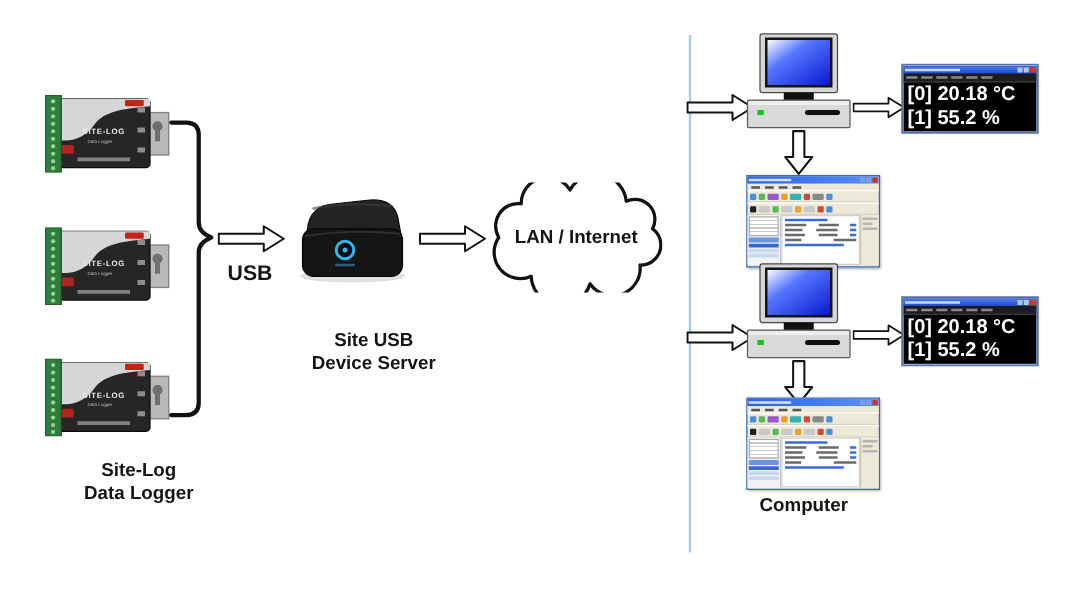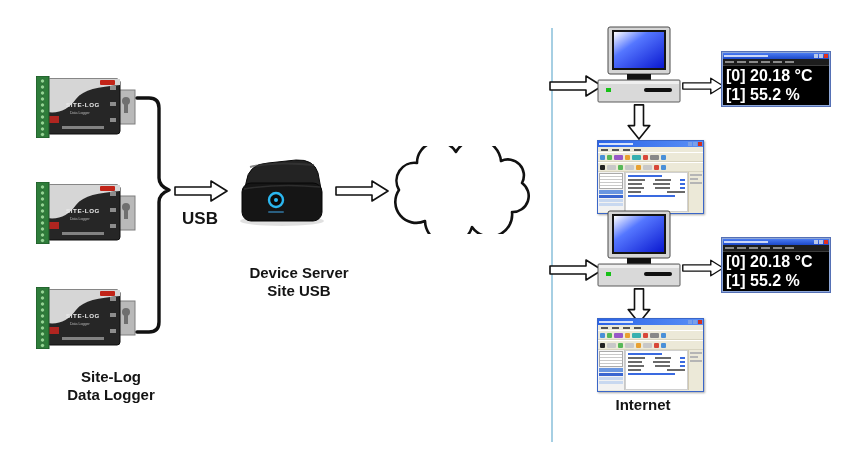--- a/index.html
+++ b/index.html
@@ -162,31 +162,32 @@
     <ellipse cx="52" cy="68" rx="42" ry="5" fill="#000" opacity="0.12"></ellipse>
     <path d="M16,30 Q18,11 38,10 L66,7 Q84,6 88,20 L91,36 L14,42 Z" fill="#232323" stroke="#0a0a0a" stroke-width="1"></path>
     <path d="M20,14 Q45,8 84,12" fill="none" stroke="#3c3c3c" stroke-width="2" opacity="0.6"></path>
     <rect x="12" y="30" width="80" height="38" rx="9" fill="#151515" stroke="#060606"></rect>
     <path d="M14,36 Q50,30 90,34" fill="none" stroke="#2e2e2e" stroke-width="1.5"></path>
     <circle cx="46" cy="47" r="7" fill="#0a0a0a" stroke="#2bb7f0" stroke-width="2.4"></circle>
     <circle cx="46" cy="47" r="2" fill="#2bb7f0"></circle>
     <rect x="38" y="58" width="16" height="2" rx="1" fill="#2a5f80"></rect>
   </svg>
   <div class="caption" style="left:223px;top:264px;width:152px">
+    <div>Site USB</div>
     <div>Device Server</div>
-    <div>Site USB</div>
   </div>
 
   <svg class="abs" style="left:335px;top:179px" width="54" height="24" viewBox="0 0 54 24">
     <path d="M1,8 H37 V2 L53,12 L37,22 V16 H1 Z" fill="#fff" stroke="#111" stroke-width="1.6" stroke-linejoin="round"></path>
   </svg>
 
   <svg class="abs" style="left:392px;top:146px" width="138" height="88" viewBox="0 0 138 88">
     <path d="M7,44 A18,18 0 0 1 25,17 A21,21 0 0 1 64,6 A24,24 0 0 1 109,15 A16,16 0 0 1 130,37 A16,16 0 0 1 120,66 A22,22 0 0 1 80,81 A24,24 0 0 1 33,75 A21,21 0 0 1 7,44 Z" fill="#fff" stroke="#111" stroke-width="2.6" stroke-linejoin="round"></path>
   </svg>
+  <div class="caption" style="left:392px;top:181px;width:138px;font-size:15px">LAN / Internet</div>
 
   <div class="vline" style="left:551px;top:28px;height:414px"></div>
 
   <svg class="abs" style="left:549px;top:74px" width="54" height="24" viewBox="0 0 54 24">
     <path d="M1,8 H37 V2 L53,12 L37,22 V16 H1 Z" fill="#fff" stroke="#111" stroke-width="1.6" stroke-linejoin="round"></path>
   </svg>
 
   <svg class="abs" style="left:594px;top:26px" width="90" height="78" viewBox="0 0 90 78">
     <defs>
       <linearGradient id="scr1" x1="0" y1="0" x2="1" y2="1">
@@ -431,16 +432,16 @@
       </div>
       <div class="aw-right">
         <div class="tb lt"></div>
           <div class="tb lt" style="width:70%"></div>
           <div class="tb lt"></div>
       </div>
     </div>
   </div>
 
   <div class="caption" style="left:558px;top:396px;width:170px">
-    <div>Internet</div>
+    <div>Computer</div>
   </div>
 
 </div>
 
 </body></html>

